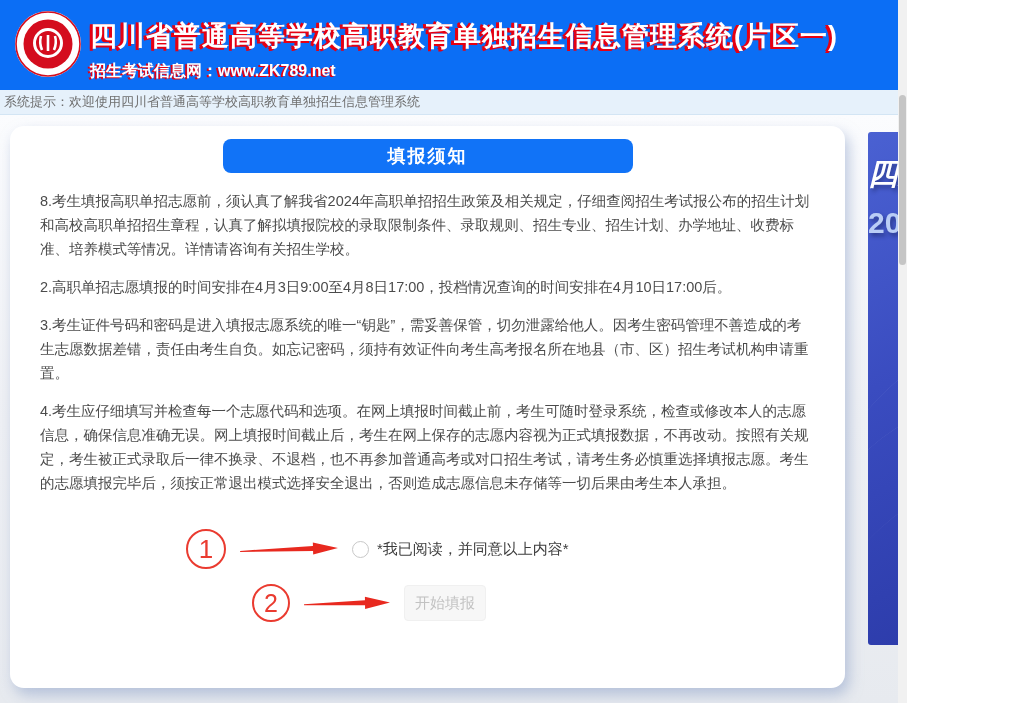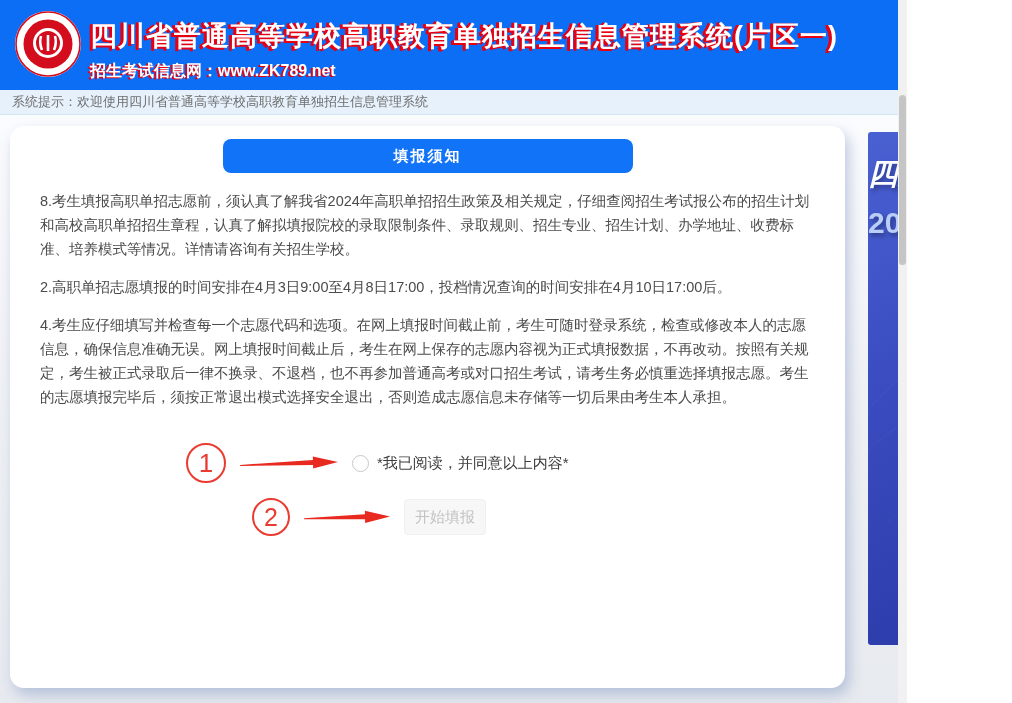--- a/index.html
+++ b/index.html
@@ -17,29 +17,29 @@
                 text-shadow:-3px 0 0 #e60012,-3px 2px 0 #e60012; white-space:nowrap; }
   .site-url { margin-top:7px; font-size:16px; font-weight:bold; color:#ffffff;
               text-shadow:-2px 1px 0 #e60012; }
   .qr-block { position:absolute; right:26px; top:8px; width:66px; text-align:right; }
   .qr-frame { width:64px; height:64px; background:#fff; padding:2px; }
   .qr-label { margin-top:3px; font-size:12px; color:#ffffff; }
 
   
   .notice-bar { position:absolute; left:0; top:90px; width:1012px; height:25px;
                 background:#e6f1fb; border-bottom:1px solid #d3e5f4;
-                display:flex; align-items:center; padding-left:12px;
+                display:flex; align-items:center; padding-left:4px;
                 font-size:13px; color:#6f6f6f; }
 
   
   .panel { position:absolute; left:10px; top:126px; width:835px; height:562px;
            background:#ffffff; border-radius:14px;
            box-shadow:4px 7px 14px rgba(140,160,200,.55); }
   .tab { margin:13px auto 0 auto; width:410px; height:34px; background:#1173f7;
-         border-radius:8px; color:#fff; font-size:15px; font-weight:bold;
+         border-radius:8px; color:#fff; font-size:18px; font-weight:bold;
          display:flex; align-items:center; justify-content:center; letter-spacing:2px; }
   .paragraphs { padding:16px 30px 0 30px; font-size:14.5px; color:#4b4b4b;
                 line-height:24px; }
   .paragraphs p { margin-bottom:14px; }
 
   .agree-row { display:flex; align-items:center; margin:34px 0 0 176px; height:40px; }
   .btn-row   { display:flex; align-items:center; margin:14px 0 0 242px; height:40px; }
 
   .anno-circle { width:40px; height:40px; border:2.5px solid #ea3b30; border-radius:50%;
                  color:#ea3b30; font-size:26px; line-height:36px; text-align:center;
@@ -145,20 +145,21 @@
   <div class="notice-bar">
     <span>系统提示：欢迎使用四川省普通高等学校高职教育单独招生信息管理系统</span>
   </div>
 
   <div class="panel">
     <div class="tab">填报须知</div>
 
     <div class="paragraphs">
       <p>8.考生填报高职单招志愿前，须认真了解我省2024年高职单招招生政策及相关规定，仔细查阅招生考试报公布的招生计划和高校高职单招招生章程，认真了解拟填报院校的录取限制条件、录取规则、招生专业、招生计划、办学地址、收费标准、培养模式等情况。详情请咨询有关招生学校。</p>
       <p>2.高职单招志愿填报的时间安排在4月3日9:00至4月8日17:00，投档情况查询的时间安排在4月10日17:00后。</p>
+      <p>3.考生证件号码和密码是进入填报志愿系统的唯一“钥匙”，需妥善保管，切勿泄露给他人。因考生密码管理不善造成的考生志愿数据差错，责任由考生自负。如忘记密码，须持有效证件向考生高考报名所在地县（市、区）招生考试机构申请重置。</p>
       <p>4.考生应仔细填写并检查每一个志愿代码和选项。在网上填报时间截止前，考生可随时登录系统，检查或修改本人的志愿信息，确保信息准确无误。网上填报时间截止后，考生在网上保存的志愿内容视为正式填报数据，不再改动。按照有关规定，考生被正式录取后一律不换录、不退档，也不再参加普通高考或对口招生考试，请考生务必慎重选择填报志愿。考生的志愿填报完毕后，须按正常退出模式选择安全退出，否则造成志愿信息未存储等一切后果由考生本人承担。</p>
     </div>
 
     <div class="agree-row">
       <div class="anno-circle">1</div>
       <svg class="anno-arrow" width="100" height="18" viewBox="0 0 100 18" style="transform:rotate(-1.5deg)">
         <path d="M0 9.6 L73 6.6 L73 3.0 L98 9.2 L73 15.2 L73 11.6 L0 10.6 Z" fill="#e8291f"></path>
       </svg>
       <span class="radio"></span>
       <span class="agree-label">*我已阅读，并同意以上内容*</span>

